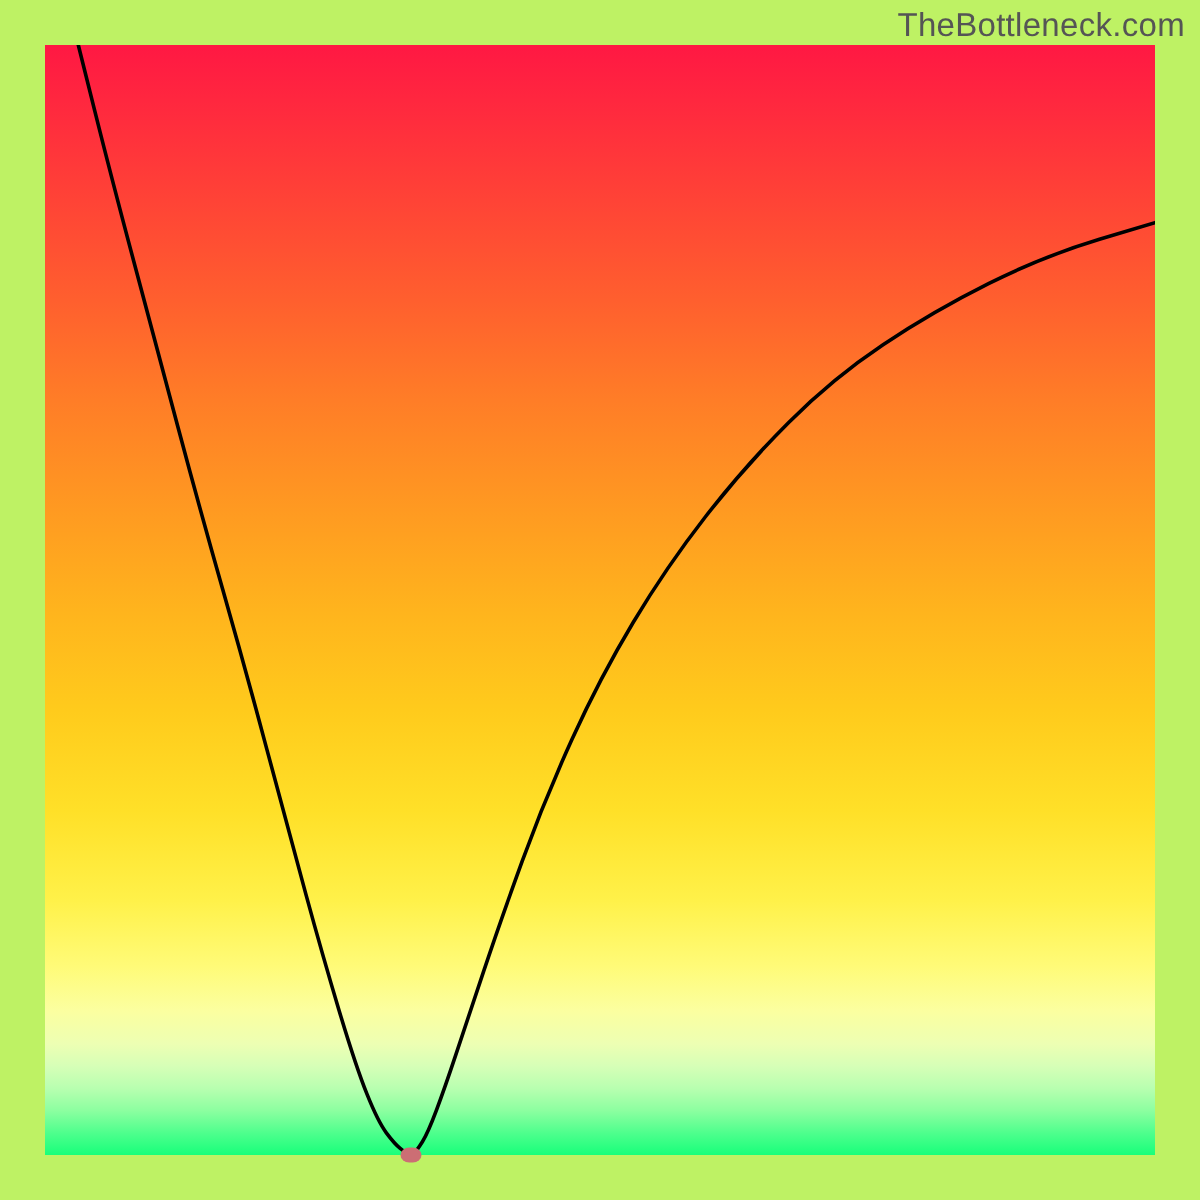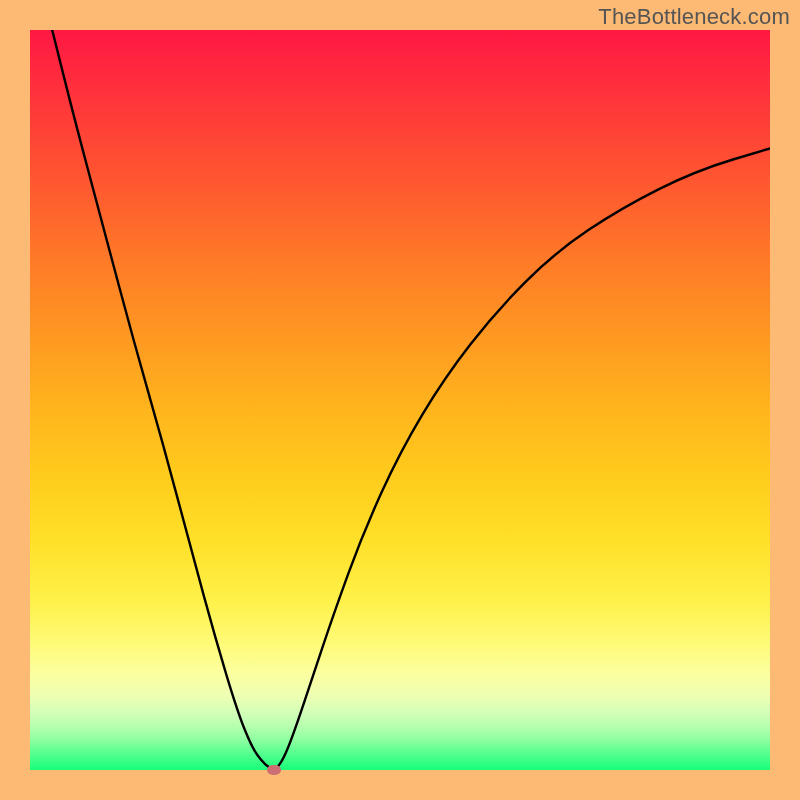--- a/index.html
+++ b/index.html
@@ -8,21 +8,21 @@
     width: 800px;
     height: 800px;
     background: #000;
     overflow: hidden;
     font-family: Arial, Helvetica, sans-serif;
   }
   .frame {
     position: relative;
     width: 800px;
     height: 800px;
-    background: #fdba74;
+    background: #bef264;
   }
   .watermark {
     position: absolute;
     top: 4px;
     right: 10px;
     color: #555;
     font-size: 22px;
     letter-spacing: 0.2px;
     z-index: 10;
     user-select: none;

